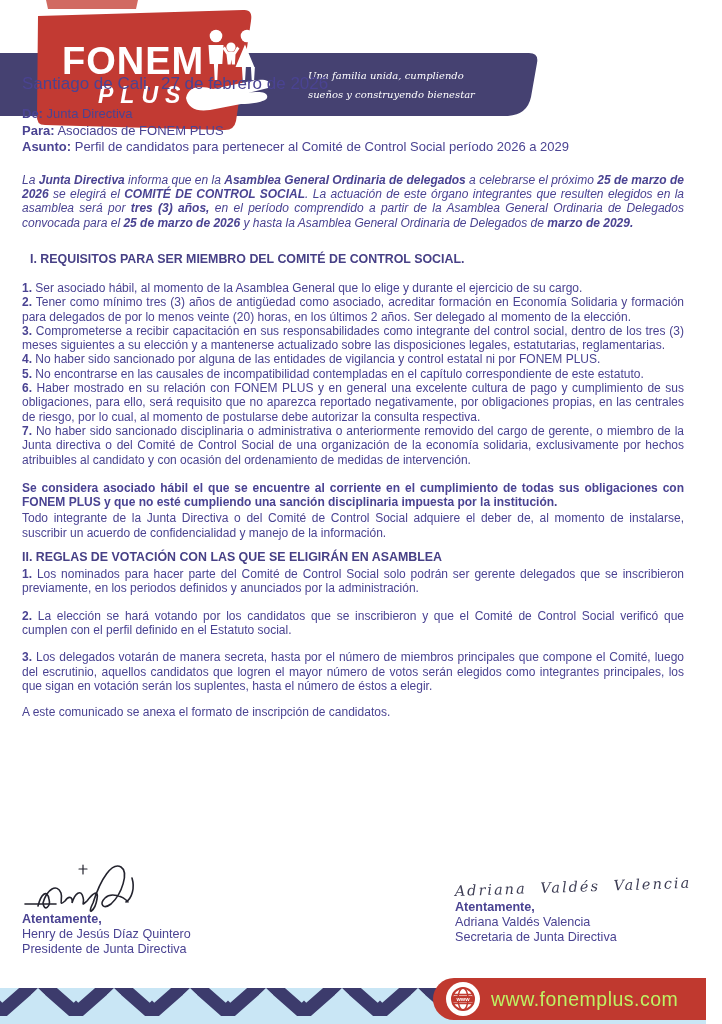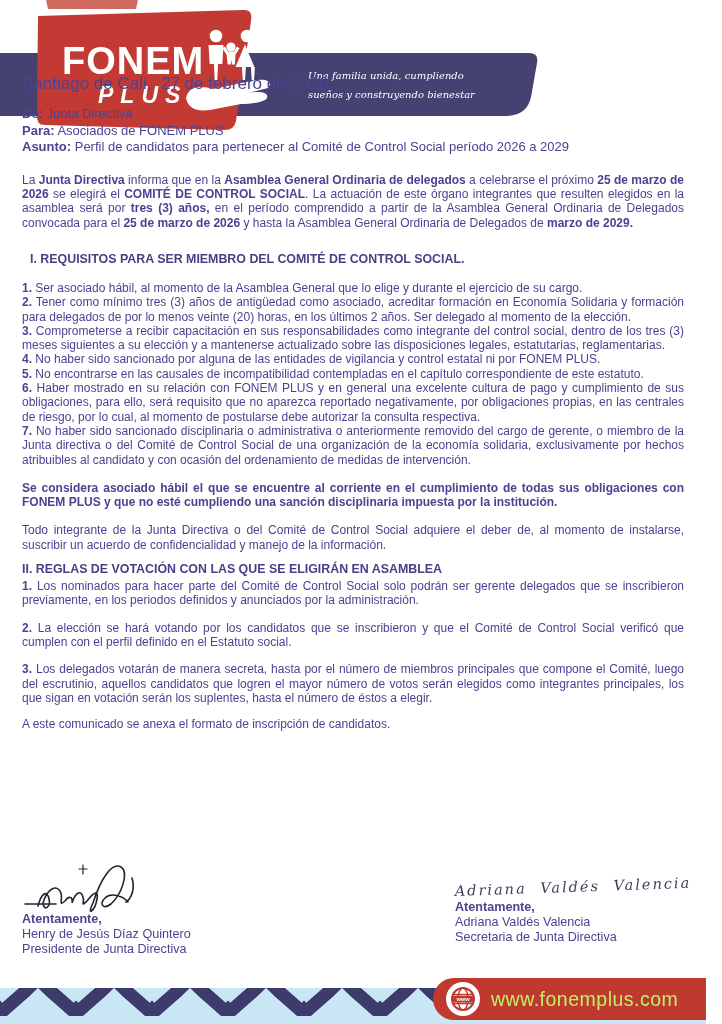--- a/index.html
+++ b/index.html
@@ -13,27 +13,27 @@
         color:#fff;letter-spacing:7px;line-height:23px;text-align:center;}
   .tagline{position:absolute;left:308px;top:66px;color:#fff;font-family:"DejaVu Serif",serif;
            font-style:italic;font-size:10px;line-height:19px;}
   
   .content{position:absolute;left:22px;right:22px;top:0;font-size:12px;line-height:14.3px;}
   .date{margin:76px 0 0 0;font-size:17px;line-height:16px;white-space:pre-wrap;}
   .addr{margin-top:14px;font-size:13px;line-height:16.6px;}
   .addr b{font-weight:bold;text-align:center;}
   p{margin:0;}
   .jst{text-align:justify;}
-  .intro{margin-top:17px;}
+  .intro{margin-top:17px;font-style:italic;}
   .sec-h{margin:0;font-size:12.4px;font-weight:bold;color:#474086;line-height:15px;}
   .h1{margin-top:22px;padding-left:8px;}
   .items{margin-top:14px;}
   .items p{margin:0;}
   .bold-para{margin-top:14px;font-weight:bold;}
-  .todo{margin-top:14px;}
+  .todo{margin-top:2px;}
   .h2{margin-top:10px;}
   .sp-item{margin-top:13px;}
   .closing{margin-top:12px;}
   b{font-weight:bold;}
   
   .sig{position:absolute;font-size:12.6px;line-height:15px;}
   .sig-left{left:22px;top:858px;}
   .sig-right{left:455px;top:884px;}
   .sig .cl{font-weight:bold;}
   .scribble{display:block;margin-bottom:-8px;}

